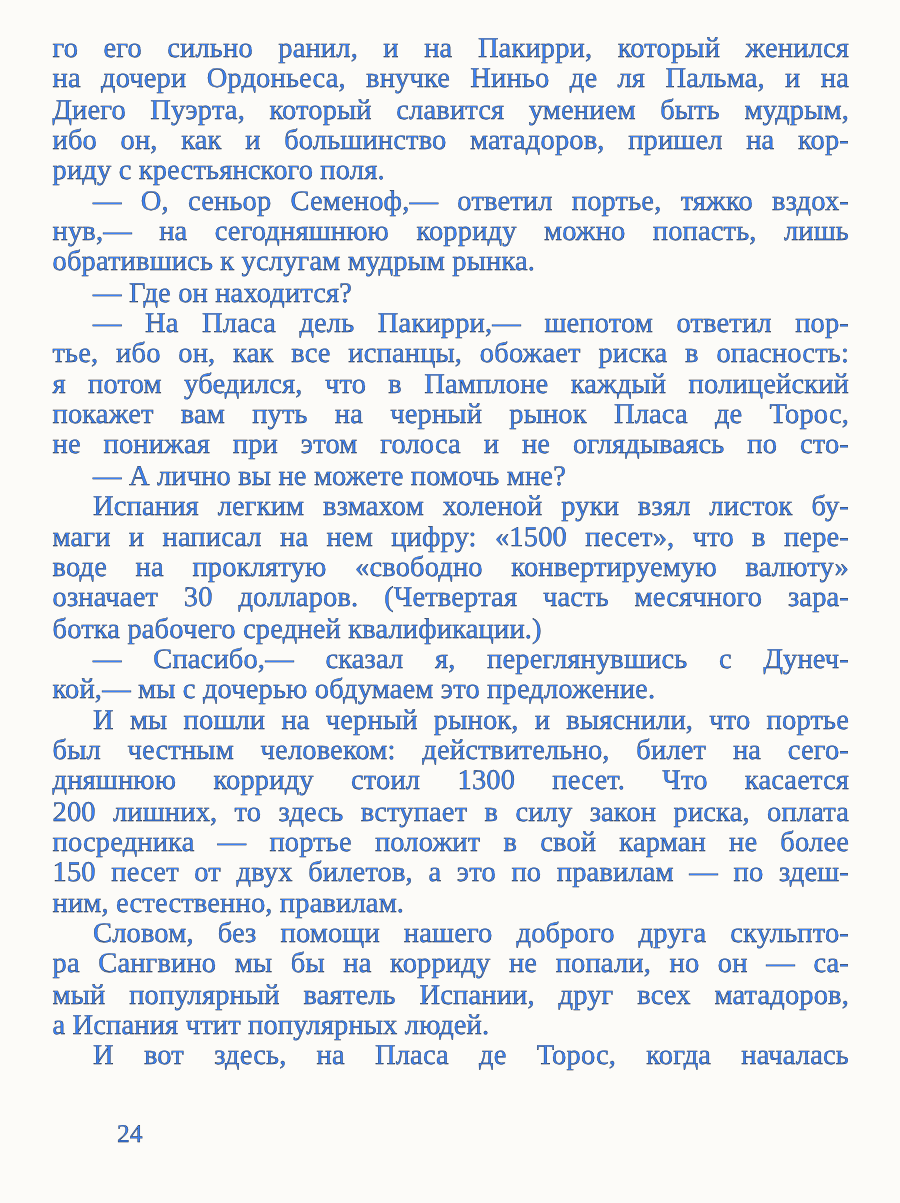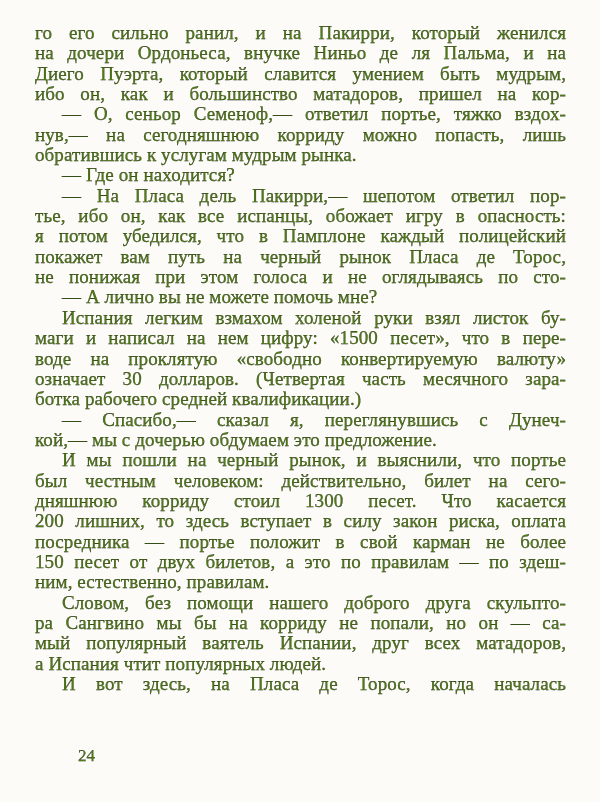--- a/index.html
+++ b/index.html
@@ -7,21 +7,21 @@
     padding: 0;
     background: #fcfbf8;
   }
   .page {
     position: relative;
     width: 600px;
     height: 802px;
     background: #fcfbf8;
     overflow: hidden;
     font-family: "Liberation Serif", "DejaVu Serif", serif;
-    color: #4d7c0f;
+    color: #3b82f6;
   }
   .text-block {
     position: absolute;
     left: 35px;
     top: 23px;
     width: 531px;
     font-size: 19px;
     line-height: 20.35px;
     letter-spacing: 0.1px;
     -webkit-text-stroke: 0.25px #1c1a18;
@@ -47,35 +47,36 @@
 <body>
 
 <div class="page">
   <div class="text-block">
 
     <div class="paragraph">
       <div class="line j">го его сильно ранил, и на Пакирри, который женился</div>
       <div class="line j">на дочери Ордоньеса, внучке Ниньо де ля Пальма, и на</div>
       <div class="line j">Диего Пуэрта, который славится умением быть мудрым,</div>
       <div class="line j">ибо он, как и большинство матадоров, пришел на кор-</div>
+      <div class="line">риду с крестьянского поля.</div>
     </div>
 
     <div class="paragraph">
       <div class="line j ind">— О, сеньор Семеноф,— ответил портье, тяжко вздох-</div>
       <div class="line j">нув,— на сегодняшнюю корриду можно попасть, лишь</div>
       <div class="line">обратившись к услугам мудрым рынка.</div>
     </div>
 
     <div class="paragraph">
       <div class="line ind">— Где он находится?</div>
     </div>
 
     <div class="paragraph">
       <div class="line j ind">— На Пласа дель Пакирри,— шепотом ответил пор-</div>
-      <div class="line j">тье, ибо он, как все испанцы, обожает игру в опасность:</div>
+      <div class="line j">тье, ибо он, как все испанцы, обожает риска в опасность:</div>
       <div class="line j">я потом убедился, что в Памплоне каждый полицейский</div>
       <div class="line j">покажет вам путь на черный рынок Пласа де Торос,</div>
       <div class="line j">не понижая при этом голоса и не оглядываясь по сто-</div>
     </div>
 
     <div class="paragraph">
       <div class="line ind">— А лично вы не можете помочь мне?</div>
     </div>
 
     <div class="paragraph">

